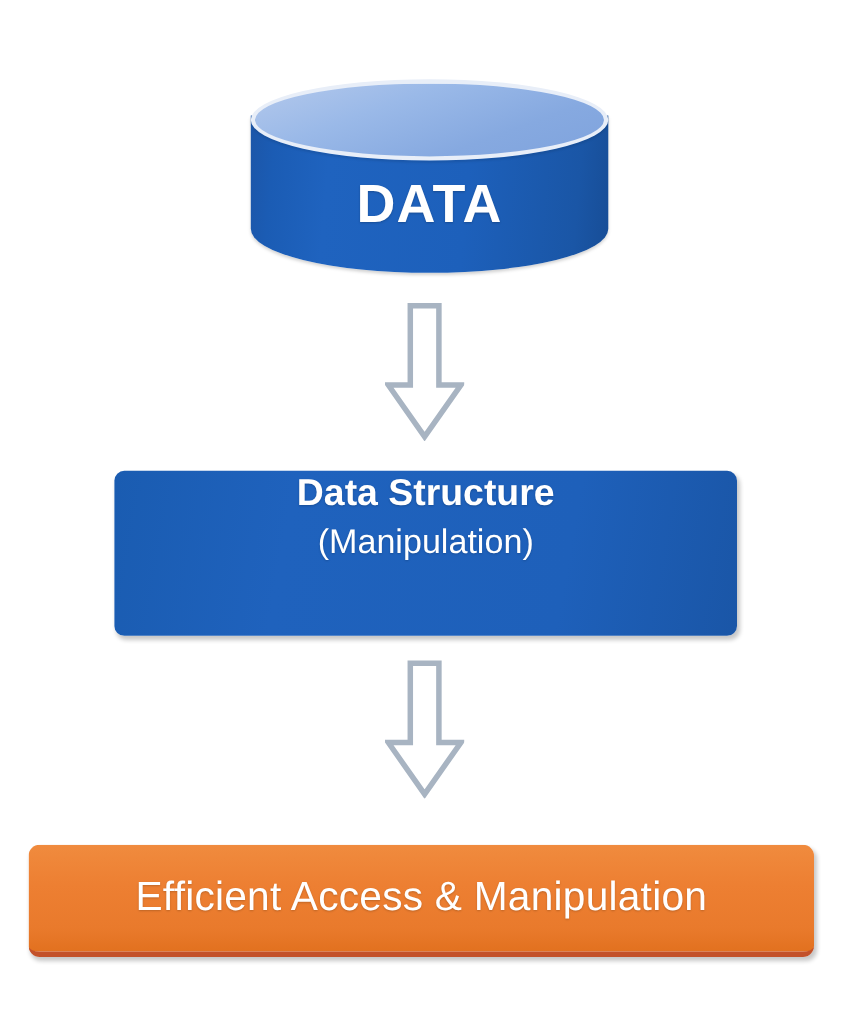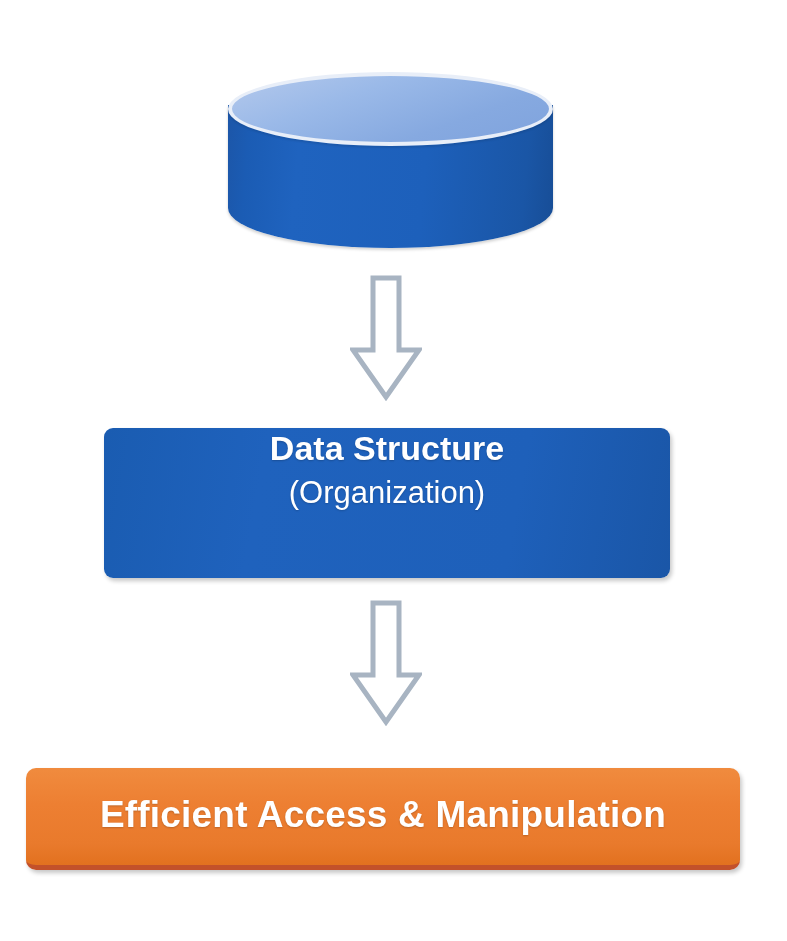--- a/index.html
+++ b/index.html
@@ -125,46 +125,47 @@
     background: linear-gradient(180deg, #f08b3e 0%, #ed7f32 38%, #e97a2c 78%, #e2711f 100%);
     border-bottom: 5px solid #c3512a;
     box-shadow: 2px 3px 4px rgba(0,0,0,0.22);
     display: flex;
     align-items: center;
     justify-content: center;
     color: #ffffff;
   }
   .box-orange .line-1 {
     font-size: 37px;
-    font-weight: bold;
+    font-weight: normal;
     letter-spacing: 0.2px;
     text-shadow: 0 1px 2px rgba(0,0,0,0.20);
     line-height: 1;
     margin-bottom: 5px;
   }
 </style>
 </head>
 <body>
 
 <div id="diagram-canvas">
 
   <div class="cylinder">
     <div class="cyl-body"></div>
     <div class="cyl-top"></div>
+    <div class="cyl-label">DATA</div>
   </div>
 
   <div class="arrow" id="arrow-1">
     <svg viewBox="0 0 72 126" xmlns="http://www.w3.org/2000/svg">
       <polygon points="23,3 49,3 49,75 69,75 36,122 3,75 23,75" fill="#FFFFFF" stroke="#A8B4C2" stroke-width="5" stroke-linejoin="miter"></polygon>
     </svg>
   </div>
 
   <div class="box-blue">
     <div class="line-1">Data Structure</div>
-    <div class="line-2">(Organization)</div>
+    <div class="line-2">(Manipulation)</div>
   </div>
 
   <div class="arrow" id="arrow-2">
     <svg viewBox="0 0 72 126" xmlns="http://www.w3.org/2000/svg">
       <polygon points="23,3 49,3 49,75 69,75 36,122 3,75 23,75" fill="#FFFFFF" stroke="#A8B4C2" stroke-width="5" stroke-linejoin="miter"></polygon>
     </svg>
   </div>
 
   <div class="box-orange">
     <div class="line-1">Efficient Access &amp; Manipulation</div>

